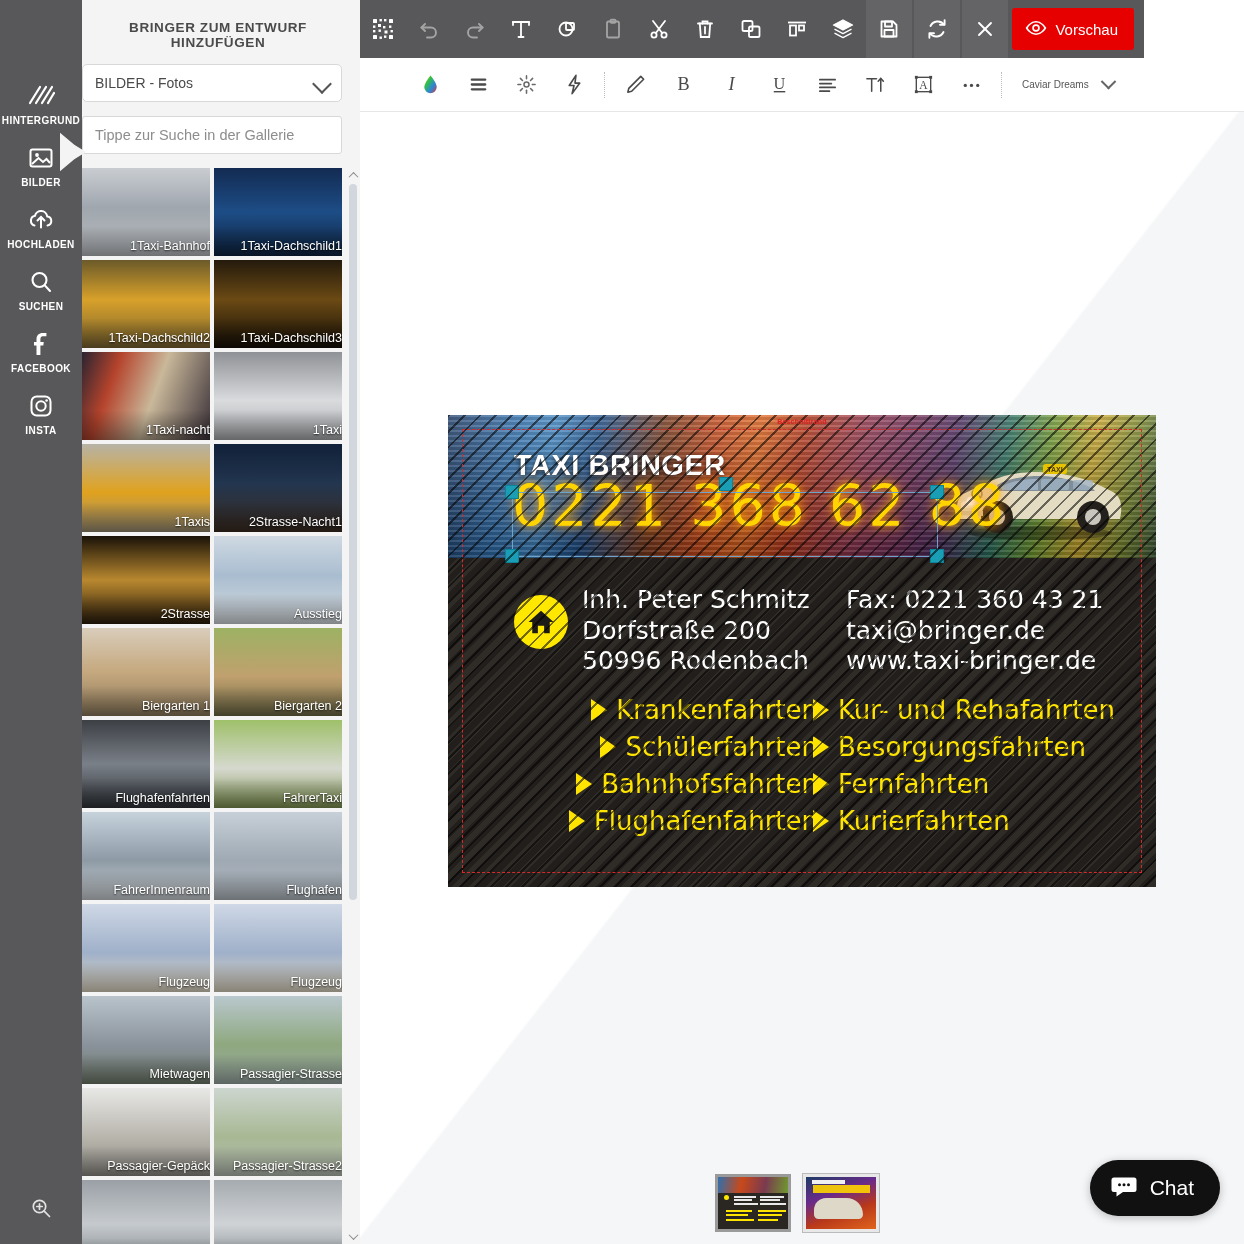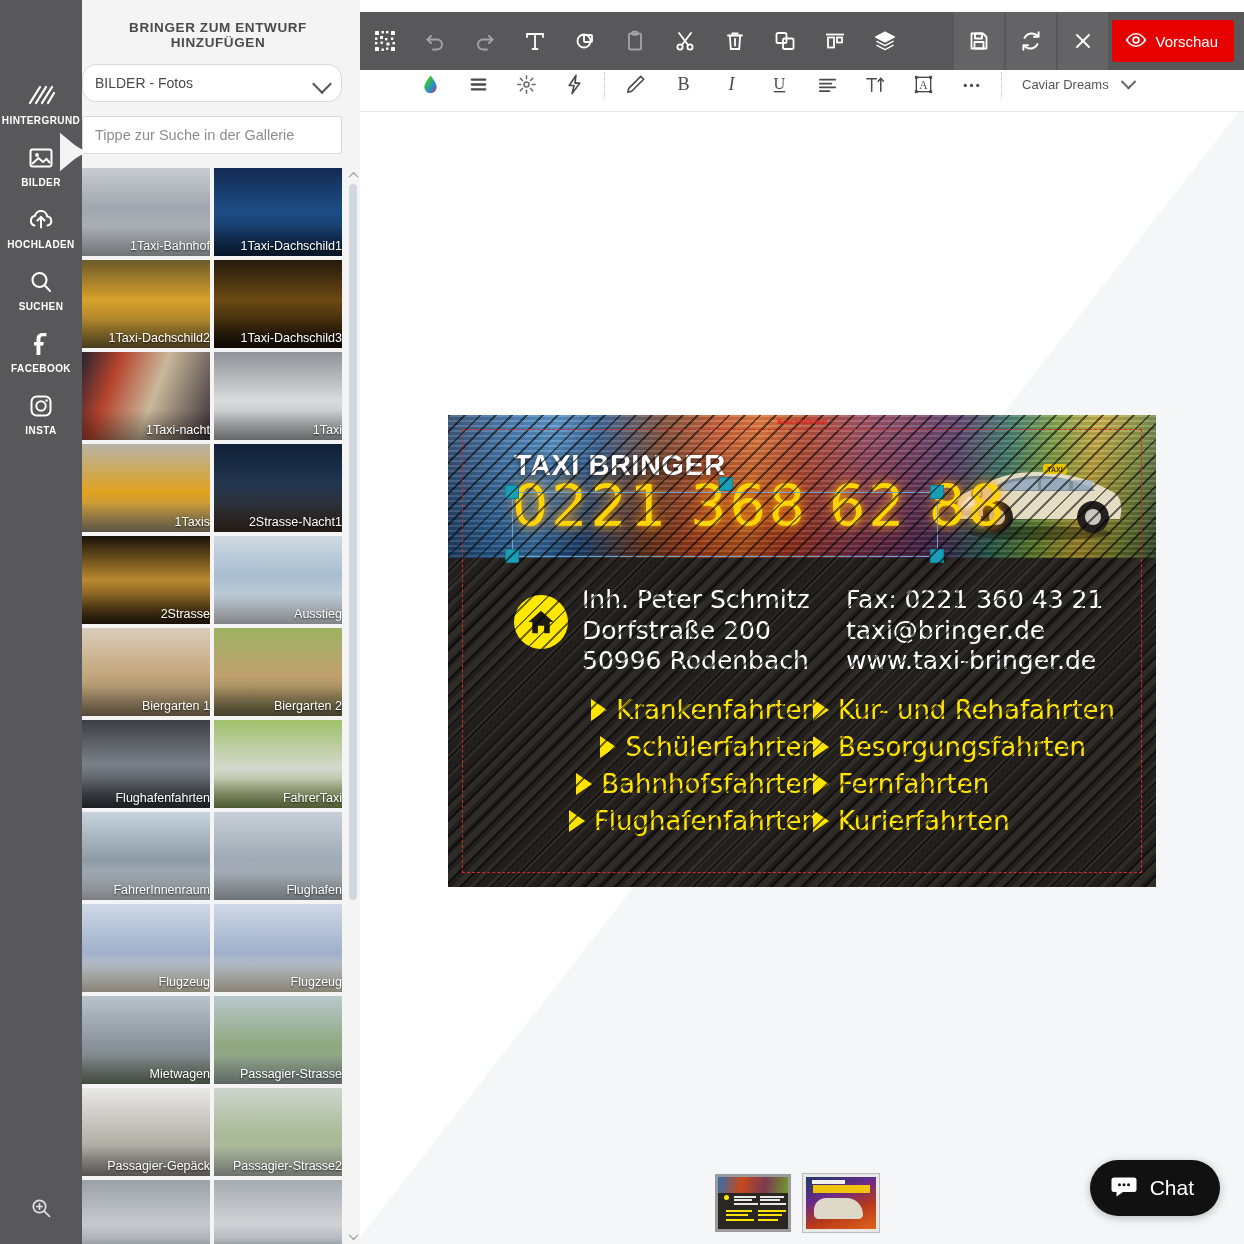--- a/index.html
+++ b/index.html
@@ -45,21 +45,21 @@
     position: absolute; left: 60px; top: 0; width: 300px; height: 1244px;
     background: #f4f4f4; z-index: 20; overflow: hidden;
   }
   #panel-head {
     font-size: 13.5px; font-weight: 700; color: #4a4a4a; letter-spacing: .6px;
     text-align: center; padding: 20px 6px 14px 22px;
   }
   .panel-ctl { margin: 0 18px 14px 22px; }
   #cat-select {
     position: relative; height: 38px; background: #fff;
-    border: 1px solid #d8d8d8; border-radius: 14px;
+    border: 1px solid #d8d8d8; border-radius: 5px;
     display: flex; align-items: center; padding: 0 12px;
     font-size: 14px; color: #4a4a4a; cursor: pointer;
   }
   #cat-select .chev { position: absolute; right: 12px; top: 12px; }
   .chev { width: 14px; height: 14px; border-right: 2px solid #555; border-bottom: 2px solid #555;
           transform: rotate(45deg); }
   #search-input {
     width: 100%; height: 38px; background: #fff;
     border: 1px solid #d8d8d8; border-radius: 3px;
     padding: 0 12px; font-size: 14.5px; color: #555;
@@ -92,21 +92,21 @@
   #sb-up, #sb-down { position: absolute; left: 0; width: 14px; height: 14px; display:flex;align-items:center;justify-content:center; cursor: pointer;}
   #sb-up { top: 0; } #sb-down { bottom: 0; }
   .sb-arrow { width: 7px; height: 7px; border-left: 1.5px solid #8a8a8a; border-top: 1.5px solid #8a8a8a; }
   #sb-up .sb-arrow { transform: rotate(45deg) translate(1px,1px); }
   #sb-down .sb-arrow { transform: rotate(-135deg) translate(1px,1px); }
   #sb-thumb { position: absolute; left: 3px; top: 16px; width: 8px; height: 716px;
     background: #d2d6dd; border-radius: 4px; cursor: pointer; }
 
   
   #toolbar {
-    position: absolute; left: 360px; top: 12px; width: 884px; height: 58px;
+    position: absolute; left: 360px; top: 0; width: 784px; height: 58px;
     background: #58585a; display: flex; align-items: center; z-index: 25;
   }
   .tb-btn {
     width: 50px; height: 58px; display: flex; align-items: center; justify-content: center;
     cursor: pointer;
   }
   .tb-btn svg { width: 24px; height: 24px; }
   .tb-btn.disabled svg { opacity: .45; }
   #tb-spacer { flex: 1; }
   .tb-btn.boxed { background: #646466; margin-right: 2px; }
@@ -122,21 +122,21 @@
   #fmtbar {
     position: absolute; left: 360px; top: 58px; width: 884px; height: 54px;
     background: #ffffff; border-bottom: 1px solid #e6e6e6;
     display: flex; align-items: center; z-index: 24;
   }
   .fb-btn { width: 48px; height: 54px; display: flex; align-items: center; justify-content: center; cursor: pointer; }
   .fb-btn svg { width: 23px; height: 23px; }
   .fb-sep { width: 1px; height: 26px; background: #d9d9d9; margin: 0 6px; }
   .fb-sep.dotted { background: none; border-left: 1px dotted #bdbdbd; }
   #font-pick { display: flex; align-items: center; gap: 14px; padding-left: 14px; cursor: pointer; }
-  #font-name { font-size: 13px; color: #555; text-align: right; }
+  #font-name { font-size: 10px; color: #555; text-align: right; }
   .chev-sm { width: 11px; height: 11px; border-right: 2px solid #666; border-bottom: 2px solid #666;
              transform: rotate(45deg) translate(-2px,-2px); }
 
   
   #stage {
     position: absolute; left: 360px; top: 112px; width: 884px; height: 1132px;
     background: #ffffff; overflow: hidden; z-index: 10;
   }
   #stage-diag {
     position: absolute; left: 0; top: 0; width: 884px; height: 1132px;

